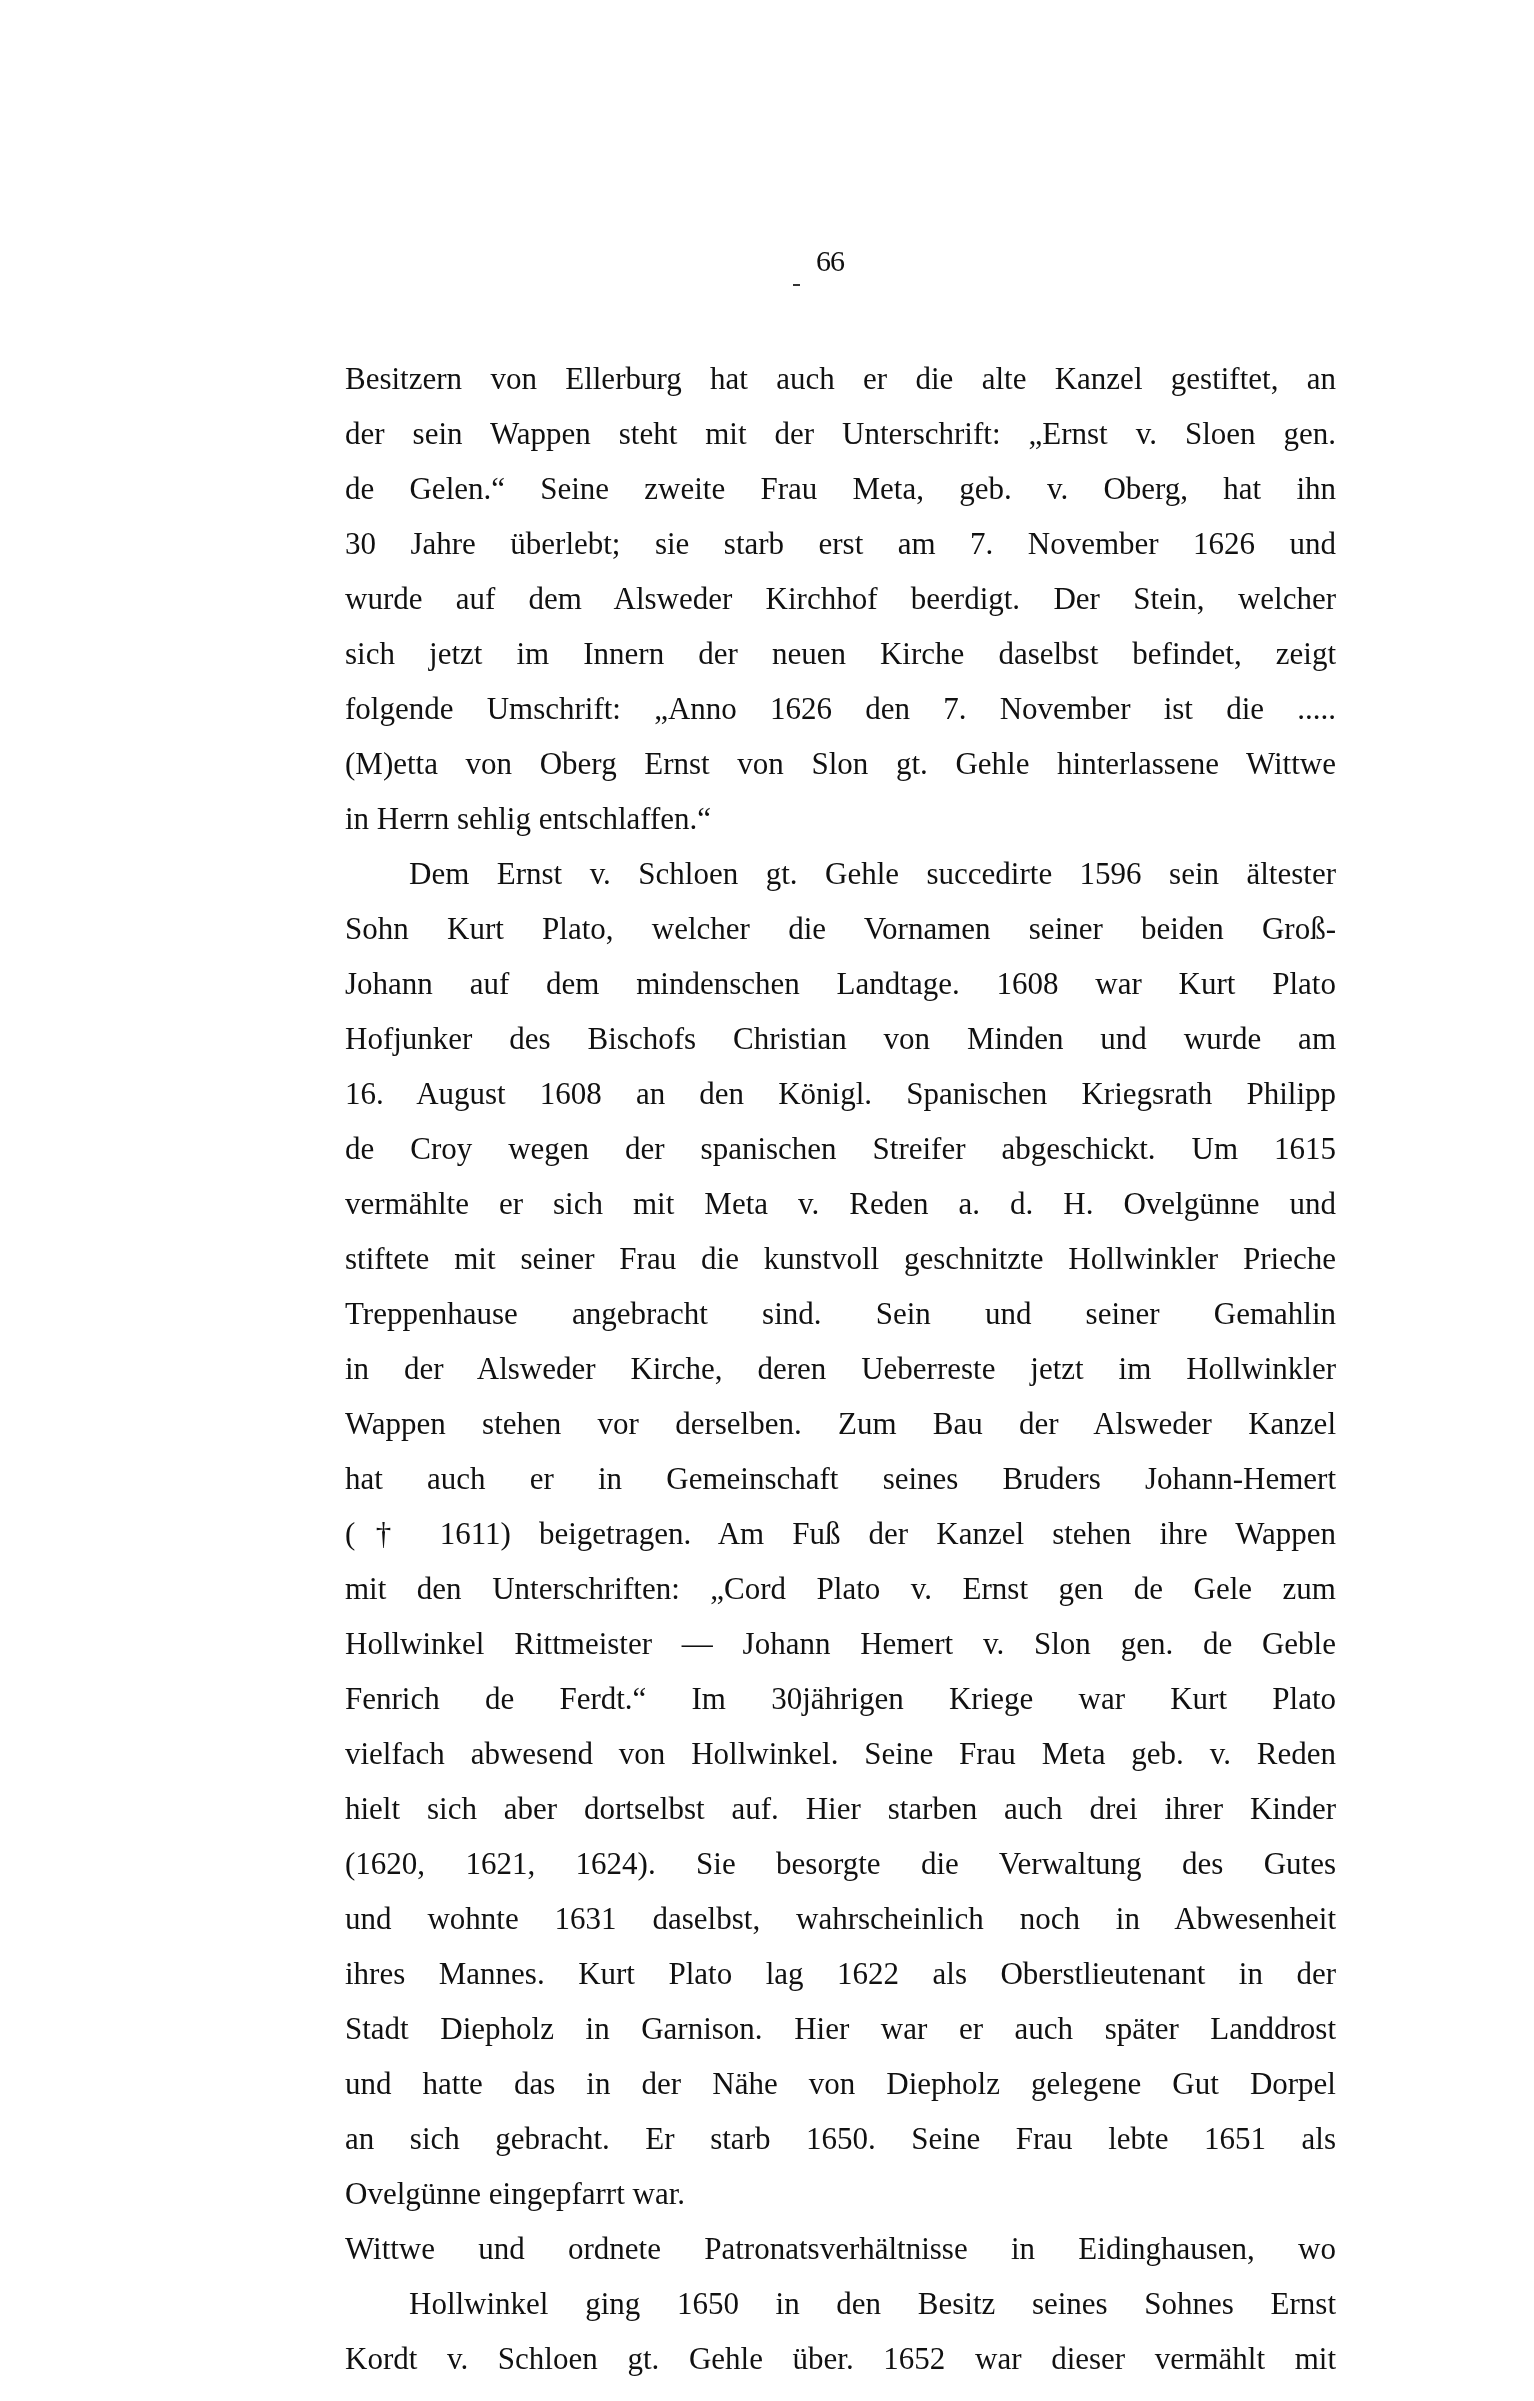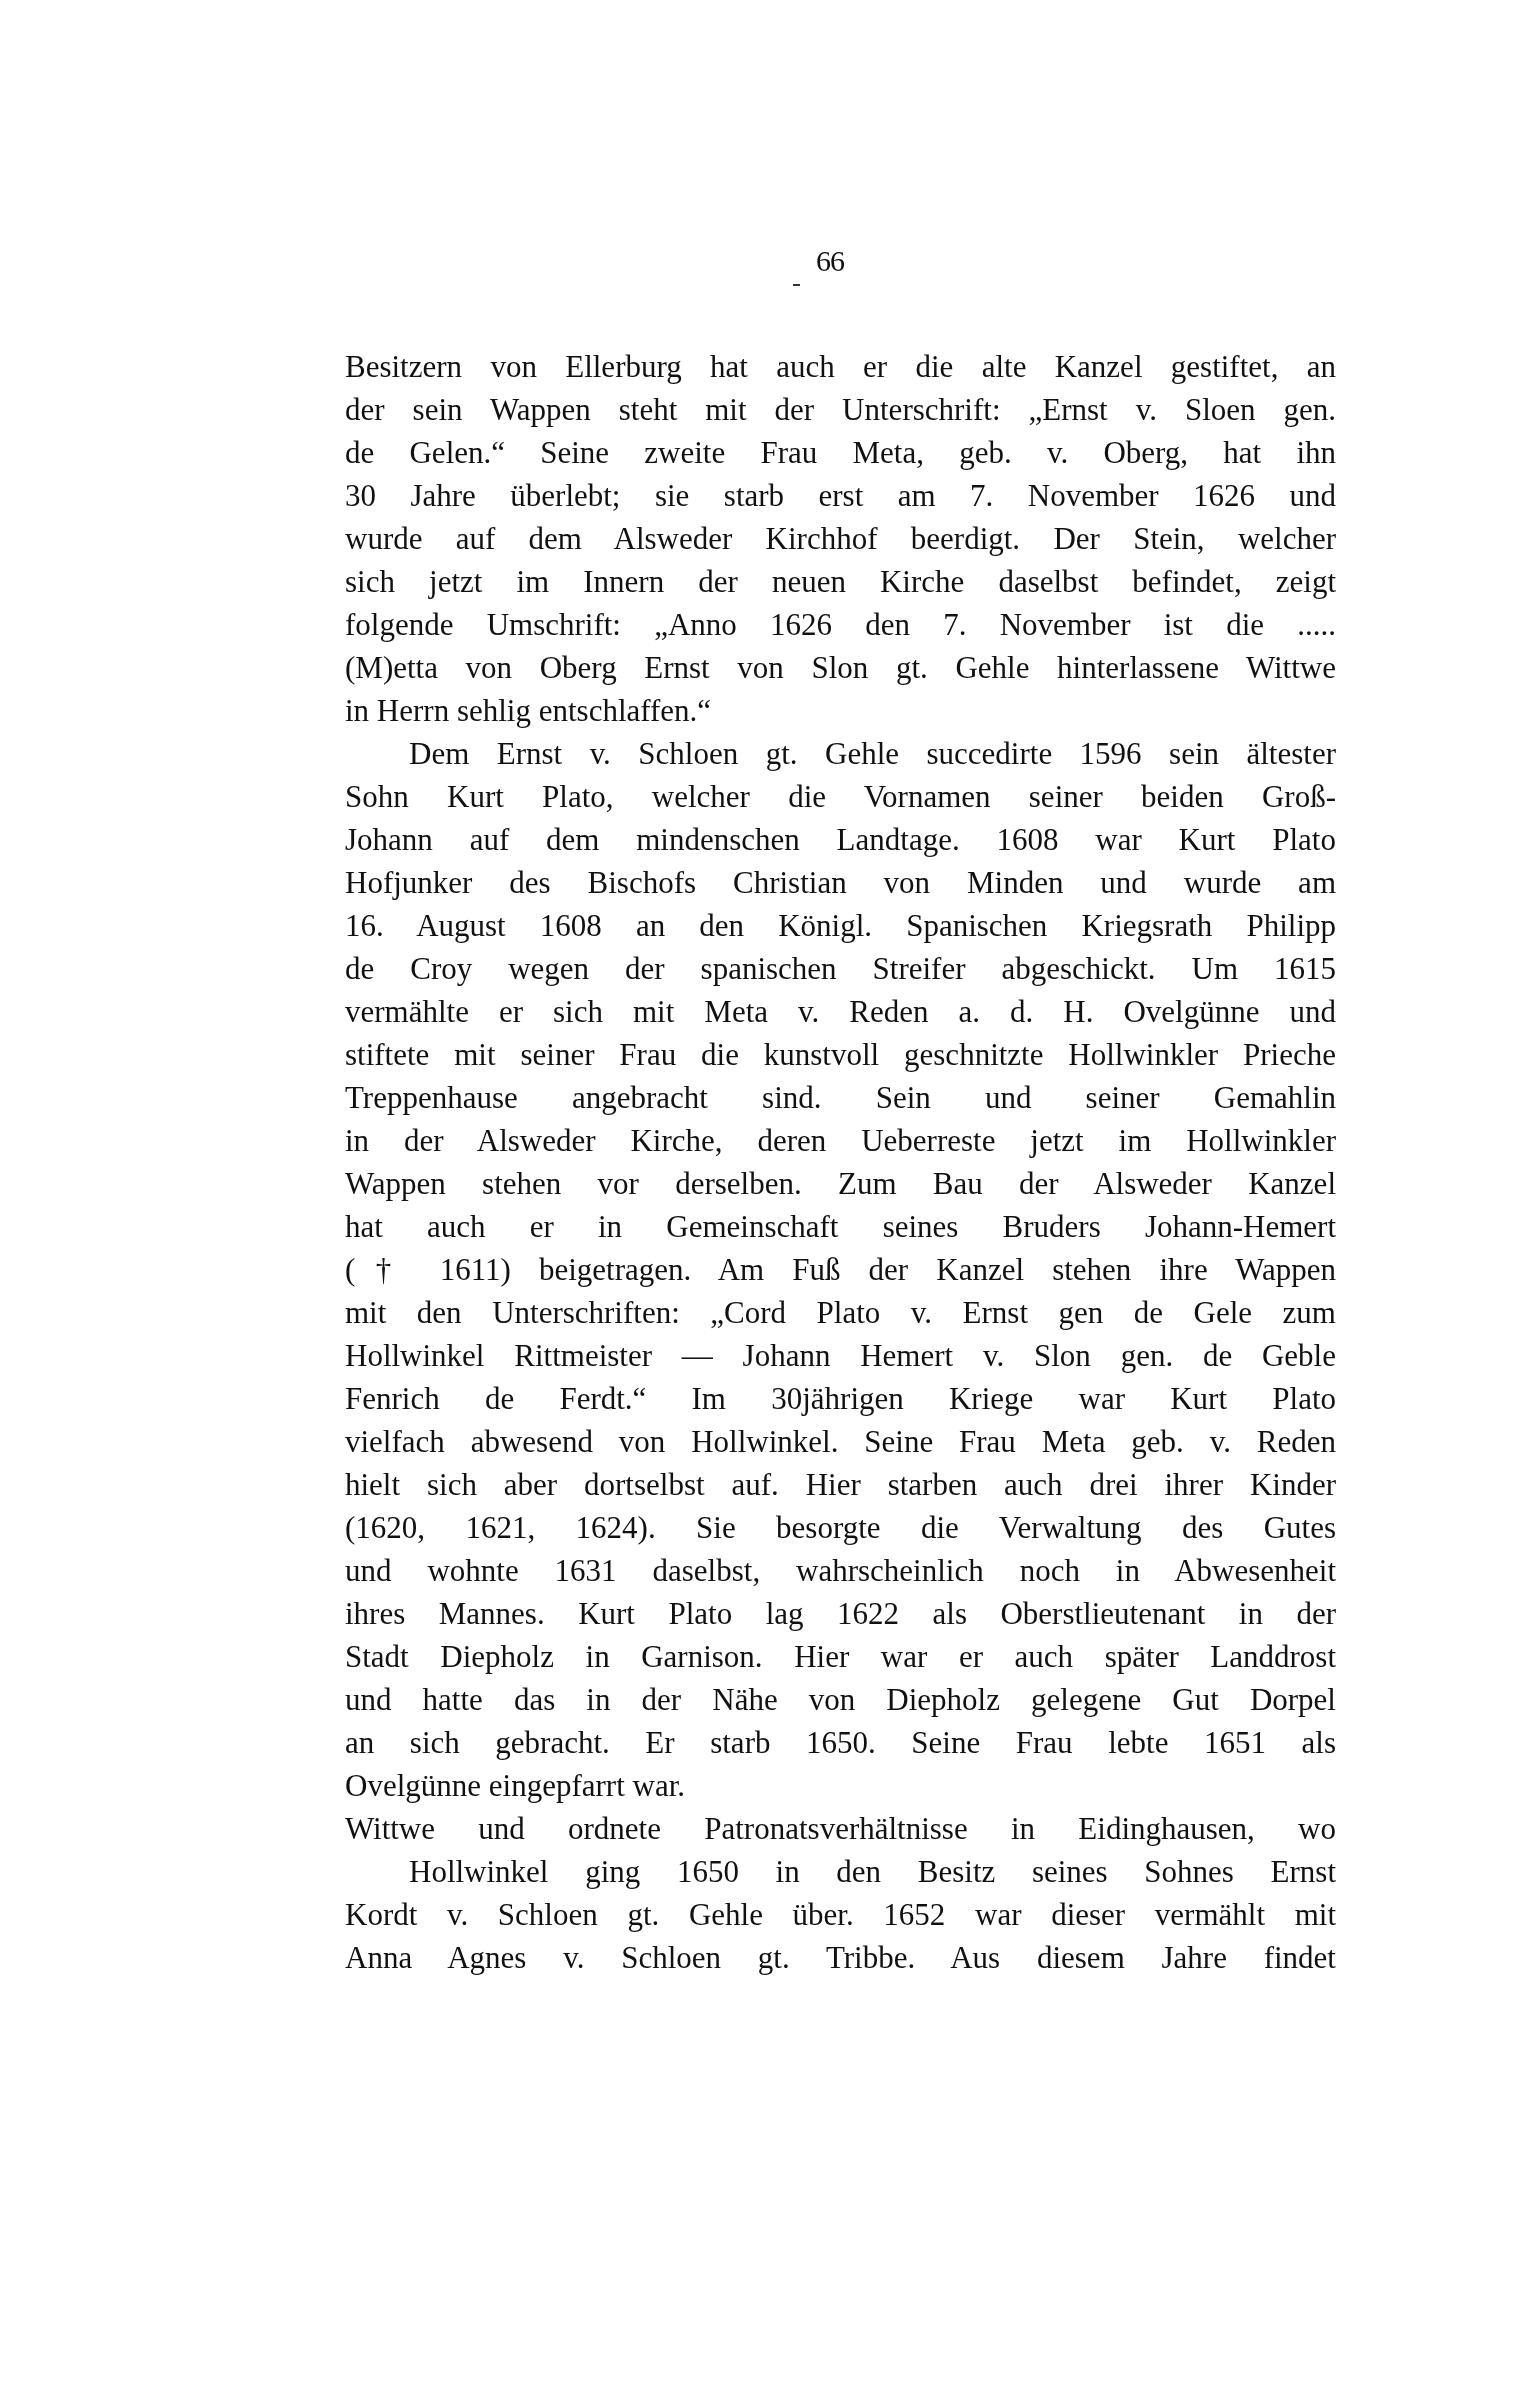--- a/index.html
+++ b/index.html
@@ -39,20 +39,21 @@
     font-size: 31px;
     line-height: 43px;
   }
   .line {
     display: block;
     height: 43px;
     white-space: nowrap;
     text-align: justify;
     text-align-last: justify;
     overflow: hidden;
+    margin-top: 12px;
   }
   .line.last {
     text-align-last: left;
   }
   .line.indent {
     padding-left: 64px;
   }
 </style>
 </head>
 <body>

